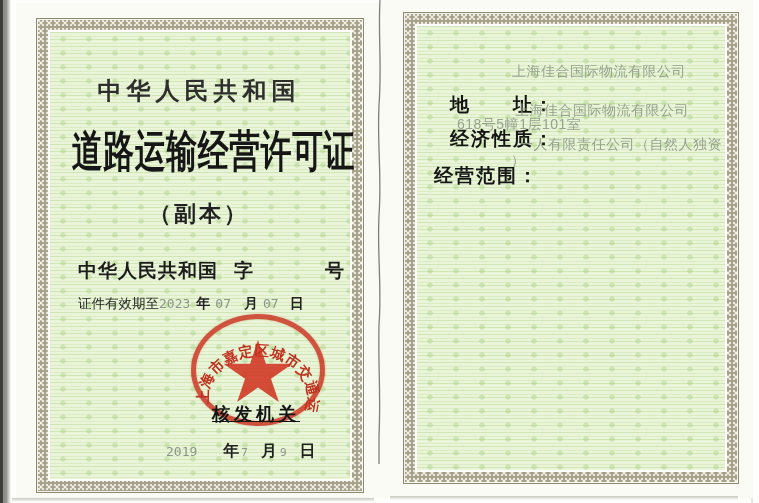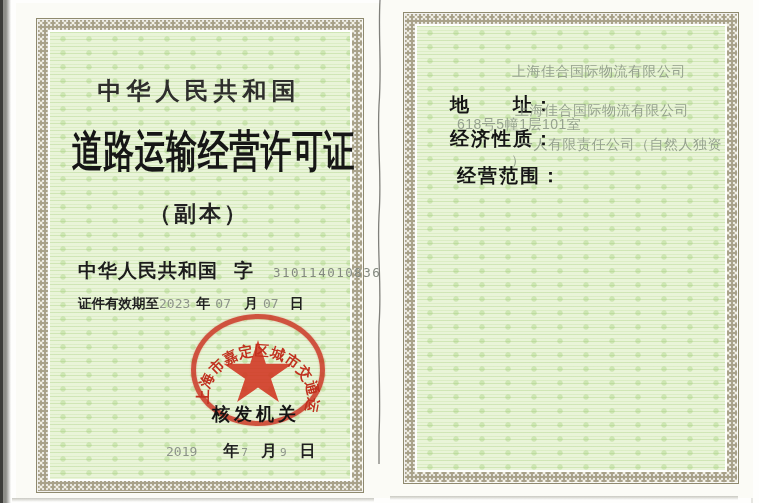--- a/index.html
+++ b/index.html
@@ -72,21 +72,21 @@
   .license-zi{font-size:19px;font-weight:700;color:#1c1c1c;margin-left:16px;}
   .license-number{
     font-family:"DejaVu Sans Mono", monospace;
     font-size:12.5px;color:#83897f;margin-left:20px;letter-spacing:1.5px;
   }
   .license-hao{font-size:19px;font-weight:700;color:#1c1c1c;margin-left:auto;}
   .validity-row{
     position:absolute;left:62px;top:292px;
     display:flex;align-items:baseline;white-space:nowrap;
   }
-  .validity-label{font-size:13.5px;font-weight:700;color:#1f1f1f;}
+  .validity-label{font-size:13.5px;font-weight:400;color:#1f1f1f;}
   .num-faded{font-size:13px;color:#8d948a;font-family:"DejaVu Sans Mono", monospace;}
   .unit{font-size:14px;font-weight:700;color:#1f1f1f;}
   .validity-row .u-year{margin-left:6px;}
   .validity-row .n-month{margin-left:5px;}
   .validity-row .u-month{margin-left:13px;}
   .validity-row .n-day{margin-left:5px;}
   .validity-row .u-day{margin-left:11px;}
   
   .stamp{position:absolute;left:175px;top:311px;width:134px;height:112px;}
   .stamp-ring{
@@ -95,21 +95,21 @@
     box-shadow:0 0 2px rgba(202,48,30,.35), inset 0 0 2px rgba(202,48,30,.35);
   }
   .stamp-svg{position:absolute;left:0;top:0;width:134px;height:112px;}
   .star{
     position:absolute;left:31px;top:26px;width:72px;height:68px;
     background:rgba(208,52,32,.88);
     clip-path:polygon(50% 0%,61% 35%,98% 35%,68% 57%,79% 91%,50% 70%,21% 91%,32% 57%,2% 35%,39% 35%);
   }
   .issuer-label{
     position:absolute;left:164px;top:399px;width:152px;
-    text-align:center;font-size:18px;font-weight:700;letter-spacing:4px;color:#141414;z-index:3;
+    text-align:center;font-size:18px;font-weight:700;letter-spacing:4px;color:#141414;z-index:3;text-decoration:underline;
   }
   .issue-date-row{
     position:absolute;left:150px;top:438px;
     display:flex;align-items:baseline;white-space:nowrap;z-index:3;
   }
   .issue-date-row .n-year{font-size:13px;}
   .issue-date-row .u-year{margin-left:26px;font-size:16px;}
   .issue-date-row .n-month{margin-left:2px;font-size:11px;}
   .issue-date-row .u-month{margin-left:13px;font-size:16px;}
   .issue-date-row .n-day{margin-left:3px;font-size:11px;}
@@ -124,21 +124,21 @@
     letter-spacing:.5px;opacity:.92;
   }
   .lbl-name{left:69px;top:52px;}
   .val-name{left:131px;top:63px;}
   .lbl-addr{left:69px;top:92px;}
   .val-addr1{left:134px;top:102px;}
   .val-addr2{left:76px;top:116px;}
   .lbl-econ{left:69px;top:126px;}
   .val-econ1{left:138px;top:136px;}
   .val-econ2{left:130px;top:152px;}
-  .lbl-scope{left:76px;top:163px;}
+  .lbl-scope{left:53px;top:163px;}
   .val-scope{left:136px;top:171px;}
   
   .fold-line{position:absolute;left:375px;top:0;width:10px;height:468px;}
 </style>
 </head>
 <body>
 
 <div class="scan-spine"></div>
 <div class="scan-edge-right"></div>
 
@@ -147,21 +147,20 @@
     <div class="paper"></div>
   </div>
 
   <div class="country">中华人民共和国</div>
   <div class="cert-title">道路运输经营许可证</div>
   <div class="cert-subtitle">（副本）</div>
 
   <div class="license-row">
     <span class="license-prefix">中华人民共和国</span>
     <span class="license-zi">字</span>
-    <span class="license-number">310114010836</span>
     <span class="license-hao">号</span>
   </div>
 
   <div class="validity-row">
     <span class="validity-label">证件有效期至</span>
     <span class="num-faded n-year">2023</span>
     <span class="unit u-year">年</span>
     <span class="num-faded n-month">07</span>
     <span class="unit u-month">月</span>
     <span class="num-faded n-day">07</span>

